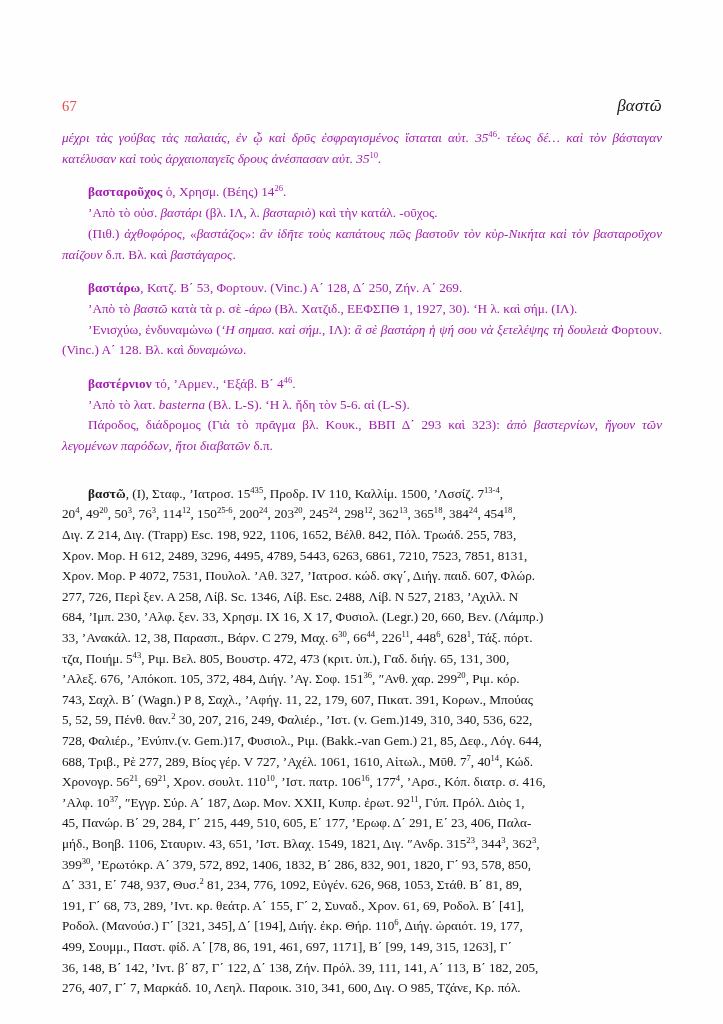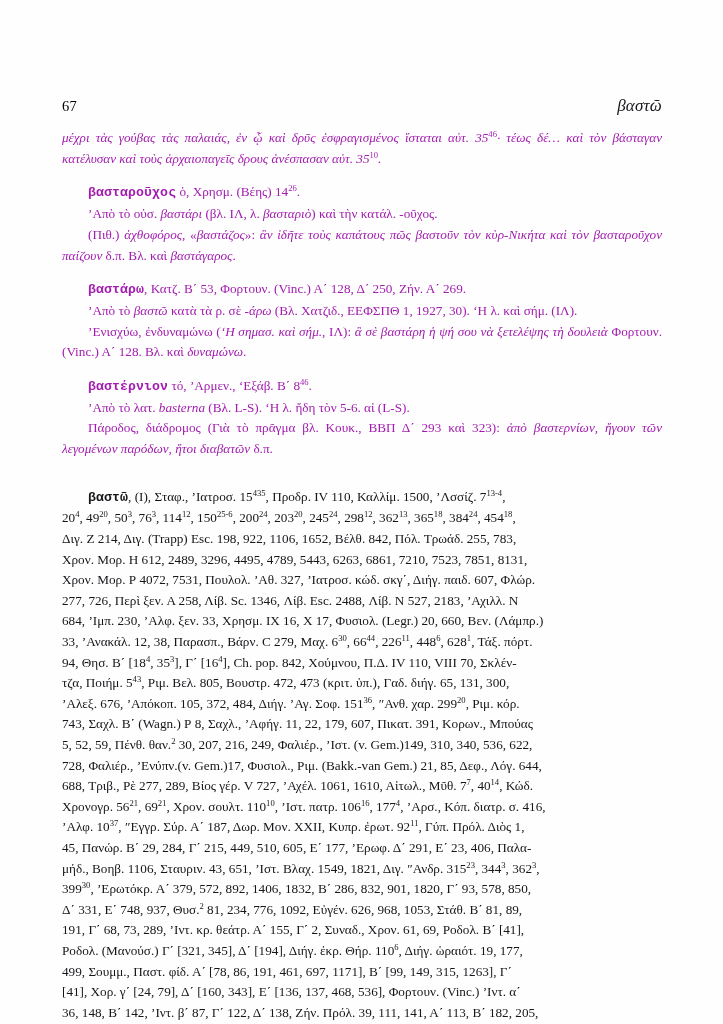--- a/index.html
+++ b/index.html
@@ -29,21 +29,21 @@
     top: 96px;
     width: 600px;
     height: 24px;
     display: flex;
     align-items: baseline;
     justify-content: space-between;
   }
   .folio {
     font-size: 14.5px;
     letter-spacing: .3px;
-    color: #000000;
+    color: #ef4444;
   }
   .head-lemma {
     font-style: italic;
     font-size: 17px;
     color: #16161a;
     letter-spacing: .2px;
   }
   
   .body-col {
     position: absolute;
@@ -66,21 +66,20 @@
   .para.indent {
     text-indent: 26px;
   }
   .block-gap-md { height: 13px; }
   .block-gap-lg { height: 27px; }
 
   .lemma {
     font-weight: bold;
     font-style: normal;
     letter-spacing: .1px;
-    font-family: Liberation Mono, monospace;
   }
   .it { font-style: italic; }
   .rm { font-style: normal; }
   sup {
     font-size: 8.6px;
     line-height: 0;
     vertical-align: super;
     font-style: normal;
     letter-spacing: 0;
   }
@@ -116,53 +115,51 @@
 
     <div>
       <p class="para indent" id="blk-2-head"><span class="lemma">βαστάρω</span><span class="rm">, Κατζ. Β΄ 53, Φορτουν. (Vinc.) Α΄ 128, Δ΄ 250, Ζήν. Α΄ 269.</span></p>
       <p class="para indent" id="blk-2-sub-0"><span class="rm">’Απὸ τὸ </span><span class="it">βαστῶ</span><span class="rm"> κατὰ τὰ ρ. σὲ </span><span class="it">-άρω</span><span class="rm"> (Βλ. Χατζιδ., ΕΕΦΣΠΘ 1, 1927, 30). ‘Η λ. καὶ σήμ. (ΙΛ).</span></p>
       <p class="para indent" id="blk-2-sub-1"><span class="rm">’Ενισχύω, ἐνδυναμώνω (</span><span class="it">‘Η σημασ. καὶ σήμ.</span><span class="rm">, ΙΛ): </span><span class="it">ἂ σὲ βαστάρη ἡ ψή σου νὰ ξετελέψης τὴ δουλειὰ</span><span class="rm"> Φορτουν. (Vinc.) Α΄ 128. Βλ. καὶ </span><span class="it">δυναμώνω</span><span class="rm">.</span></p>
     </div>
 
     <div class="block-gap-md"></div>
 
     <div>
-      <p class="para indent" id="blk-3-head"><span class="lemma">βαστέρνιον</span><span class="rm">  τό, ’Αρμεν., ‘Εξάβ. Β΄ 8</span><sup>46</sup><span class="rm">.</span></p>
+      <p class="para indent" id="blk-3-head"><span class="lemma">βαστέρνιον</span><span class="rm">  τό, ’Αρμεν., ‘Εξάβ. Β΄ 4</span><sup>46</sup><span class="rm">.</span></p>
       <p class="para indent" id="blk-3-sub-0"><span class="rm">’Απὸ τὸ λατ. </span><span class="it">basterna</span><span class="rm"> (Βλ. L-S). ‘Η λ. ἤδη τὸν 5-6. αἰ (L-S).</span></p>
       <p class="para indent" id="blk-3-sub-1"><span class="rm">Πάροδος, διάδρομος (Γιὰ τὸ πρᾶγμα βλ. Κουκ., ΒΒΠ Δ΄ 293 καὶ 323): </span><span class="it">ἀπὸ βαστερνίων, ἤγουν τῶν λεγομένων παρόδων, ἤτοι διαβατῶν</span><span class="rm"> δ.π.</span></p>
     </div>
 
     <div class="block-gap-lg"></div>
 
     <div>
       <div class="dense" id="blk-4">
           <div style="white-space:nowrap;overflow:hidden"><span style="display:inline-block;width:26px"></span><span class="lemma">βαστῶ</span>, (I), Σταφ., ’Ιατροσ. 15<sup>435</sup>, Προδρ. IV 110,  Καλλίμ. 1500, ’Λσσίζ. 7<sup>13-4</sup>,</div>
           <div style="white-space:nowrap;overflow:hidden">20<sup>4</sup>, 49<sup>20</sup>, 50<sup>3</sup>, 76<sup>3</sup>, 114<sup>12</sup>, 150<sup>25-6</sup>, 200<sup>24</sup>, 203<sup>20</sup>, 245<sup>24</sup>, 298<sup>12</sup>, 362<sup>13</sup>, 365<sup>18</sup>, 384<sup>24</sup>, 454<sup>18</sup>,</div>
           <div style="white-space:nowrap;overflow:hidden">Διγ. Ζ 214, Διγ. (Trapp) Esc. 198, 922, 1106, 1652, Βέλθ. 842, Πόλ. Τρωάδ. 255, 783,</div>
           <div style="white-space:nowrap;overflow:hidden">Χρον. Μορ. Η 612, 2489, 3296, 4495, 4789, 5443, 6263, 6861, 7210, 7523, 7851, 8131,</div>
           <div style="white-space:nowrap;overflow:hidden">Χρον. Μορ. Ρ 4072, 7531, Πουλολ. ’Αθ. 327, ’Ιατροσ. κώδ. σκγ΄, Διήγ. παιδ. 607, Φλώρ.</div>
           <div style="white-space:nowrap;overflow:hidden">277, 726, Περὶ ξεν. Α 258, Λίβ. Sc. 1346, Λίβ. Esc. 2488, Λίβ. Ν 527, 2183, ’Αχιλλ. Ν</div>
           <div style="white-space:nowrap;overflow:hidden">684, ’Ιμπ. 230, ’Αλφ. ξεν. 33, Χρησμ. IX 16, X 17, Φυσιολ. (Legr.) 20, 660, Βεν. (Λάμπρ.)</div>
           <div style="white-space:nowrap;overflow:hidden">33, ’Ανακάλ. 12, 38, Παρασπ., Βάρν. C 279, Μαχ. 6<sup>30</sup>, 66<sup>44</sup>, 226<sup>11</sup>, 448<sup>6</sup>, 628<sup>1</sup>, Τάξ. πόρτ.</div>
-          <div style="white-space:nowrap;overflow:hidden">94, Θησ. Β΄ [18<sup>4</sup>, 35<sup>3</sup>], Γ΄ [16<sup>4</sup>], Ch. pop.  842, Χούμνου, Π.Δ. IV 110, VIII 70, Σκλέν-</div>
           <div style="white-space:nowrap;overflow:hidden">τζα, Ποιήμ. 5<sup>43</sup>, Ριμ. Βελ. 805, Βουστρ. 472, 473  (κριτ. ὑπ.), Γαδ. διήγ. 65, 131, 300,</div>
           <div style="white-space:nowrap;overflow:hidden">’Αλεξ. 676, ’Απόκοπ. 105, 372, 484, Διήγ. ’Αγ. Σοφ. 151<sup>36</sup>, ″Ανθ. χαρ. 299<sup>20</sup>, Ριμ. κόρ.</div>
           <div style="white-space:nowrap;overflow:hidden">743, Σαχλ. Β΄ (Wagn.) Ρ 8, Σαχλ., ’Αφήγ. 11, 22, 179, 607, Πικατ. 391, Κορων., Μπούας</div>
           <div style="white-space:nowrap;overflow:hidden">5, 52, 59, Πένθ. θαν.<sup>2</sup> 30, 207, 216, 249, Φαλιέρ., ’Ιστ. (v. Gem.)149, 310, 340, 536, 622,</div>
           <div style="white-space:nowrap;overflow:hidden">728, Φαλιέρ., ’Ενύπν.(v. Gem.)17, Φυσιολ., Ριμ. (Bakk.-van Gem.) 21, 85, Δεφ., Λόγ. 644,</div>
           <div style="white-space:nowrap;overflow:hidden">688, Τριβ., Ρὲ 277, 289, Βίος γέρ. V 727, ’Αχέλ. 1061, 1610, Αἰτωλ., Μῦθ. 7<sup>7</sup>, 40<sup>14</sup>, Κώδ.</div>
           <div style="white-space:nowrap;overflow:hidden">Χρονογρ. 56<sup>21</sup>, 69<sup>21</sup>, Χρον. σουλτ. 110<sup>10</sup>, ’Ιστ. πατρ. 106<sup>16</sup>, 177<sup>4</sup>, ’Αρσ., Κόπ. διατρ. σ. 416,</div>
           <div style="white-space:nowrap;overflow:hidden">’Αλφ. 10<sup>37</sup>, ″Εγγρ. Σύρ. Α΄ 187, Δωρ. Μον. XXII, Κυπρ. ἐρωτ. 92<sup>11</sup>, Γύπ. Πρόλ. Διὸς 1,</div>
           <div style="white-space:nowrap;overflow:hidden">45, Πανώρ. Β΄ 29, 284, Γ΄ 215, 449, 510, 605, Ε΄ 177, ’Ερωφ. Δ΄ 291, Ε΄ 23, 406, Παλα-</div>
           <div style="white-space:nowrap;overflow:hidden">μήδ., Βοηβ. 1106, Σταυριν. 43, 651, ’Ιστ. Βλαχ. 1549, 1821, Διγ. ″Ανδρ. 315<sup>23</sup>, 344<sup>3</sup>, 362<sup>3</sup>,</div>
           <div style="white-space:nowrap;overflow:hidden">399<sup>30</sup>, ’Ερωτόκρ. Α΄ 379, 572, 892, 1406, 1832, Β΄ 286, 832, 901, 1820, Γ΄ 93, 578, 850,</div>
           <div style="white-space:nowrap;overflow:hidden">Δ΄ 331, Ε΄ 748, 937, Θυσ.<sup>2</sup> 81, 234, 776, 1092, Εὐγέν. 626, 968, 1053, Στάθ. Β΄ 81, 89,</div>
           <div style="white-space:nowrap;overflow:hidden">191, Γ΄ 68, 73, 289, ’Ιντ. κρ. θεάτρ. Α΄ 155, Γ΄ 2, Συναδ., Χρον. 61, 69, Ροδολ. Β΄ [41],</div>
           <div style="white-space:nowrap;overflow:hidden">Ροδολ. (Μανούσ.) Γ΄ [321, 345], Δ΄ [194], Διήγ. ἐκρ. Θήρ. 110<sup>6</sup>, Διήγ. ὡραιότ. 19, 177,</div>
           <div style="white-space:nowrap;overflow:hidden">499, Σουμμ., Παστ. φίδ. Α΄ [78, 86, 191, 461, 697, 1171], Β΄ [99, 149, 315, 1263], Γ΄</div>
-          <div style="white-space:nowrap;overflow:hidden">[41], Χορ. γ΄ [24, 79], Δ΄ [160, 343], Ε΄ [136, 137, 468, 536], Φορτουν. (Vinc.) ’Ιντ. α΄</div>
           <div style="white-space:nowrap;overflow:hidden">36, 148, Β΄ 142, ’Ιντ. β΄ 87, Γ΄ 122, Δ΄ 138, Ζήν. Πρόλ. 39, 111, 141, Α΄ 113, Β΄ 182, 205,</div>
           <div style="white-space:nowrap;overflow:hidden">276, 407, Γ΄ 7, Μαρκάδ. 10, Λεηλ. Παροικ. 310, 341, 600, Διγ. Ο 985, Τζάνε, Κρ. πόλ.</div>
         </div>
     </div>
 
   </div>
 </div>
 
 </body></html>

